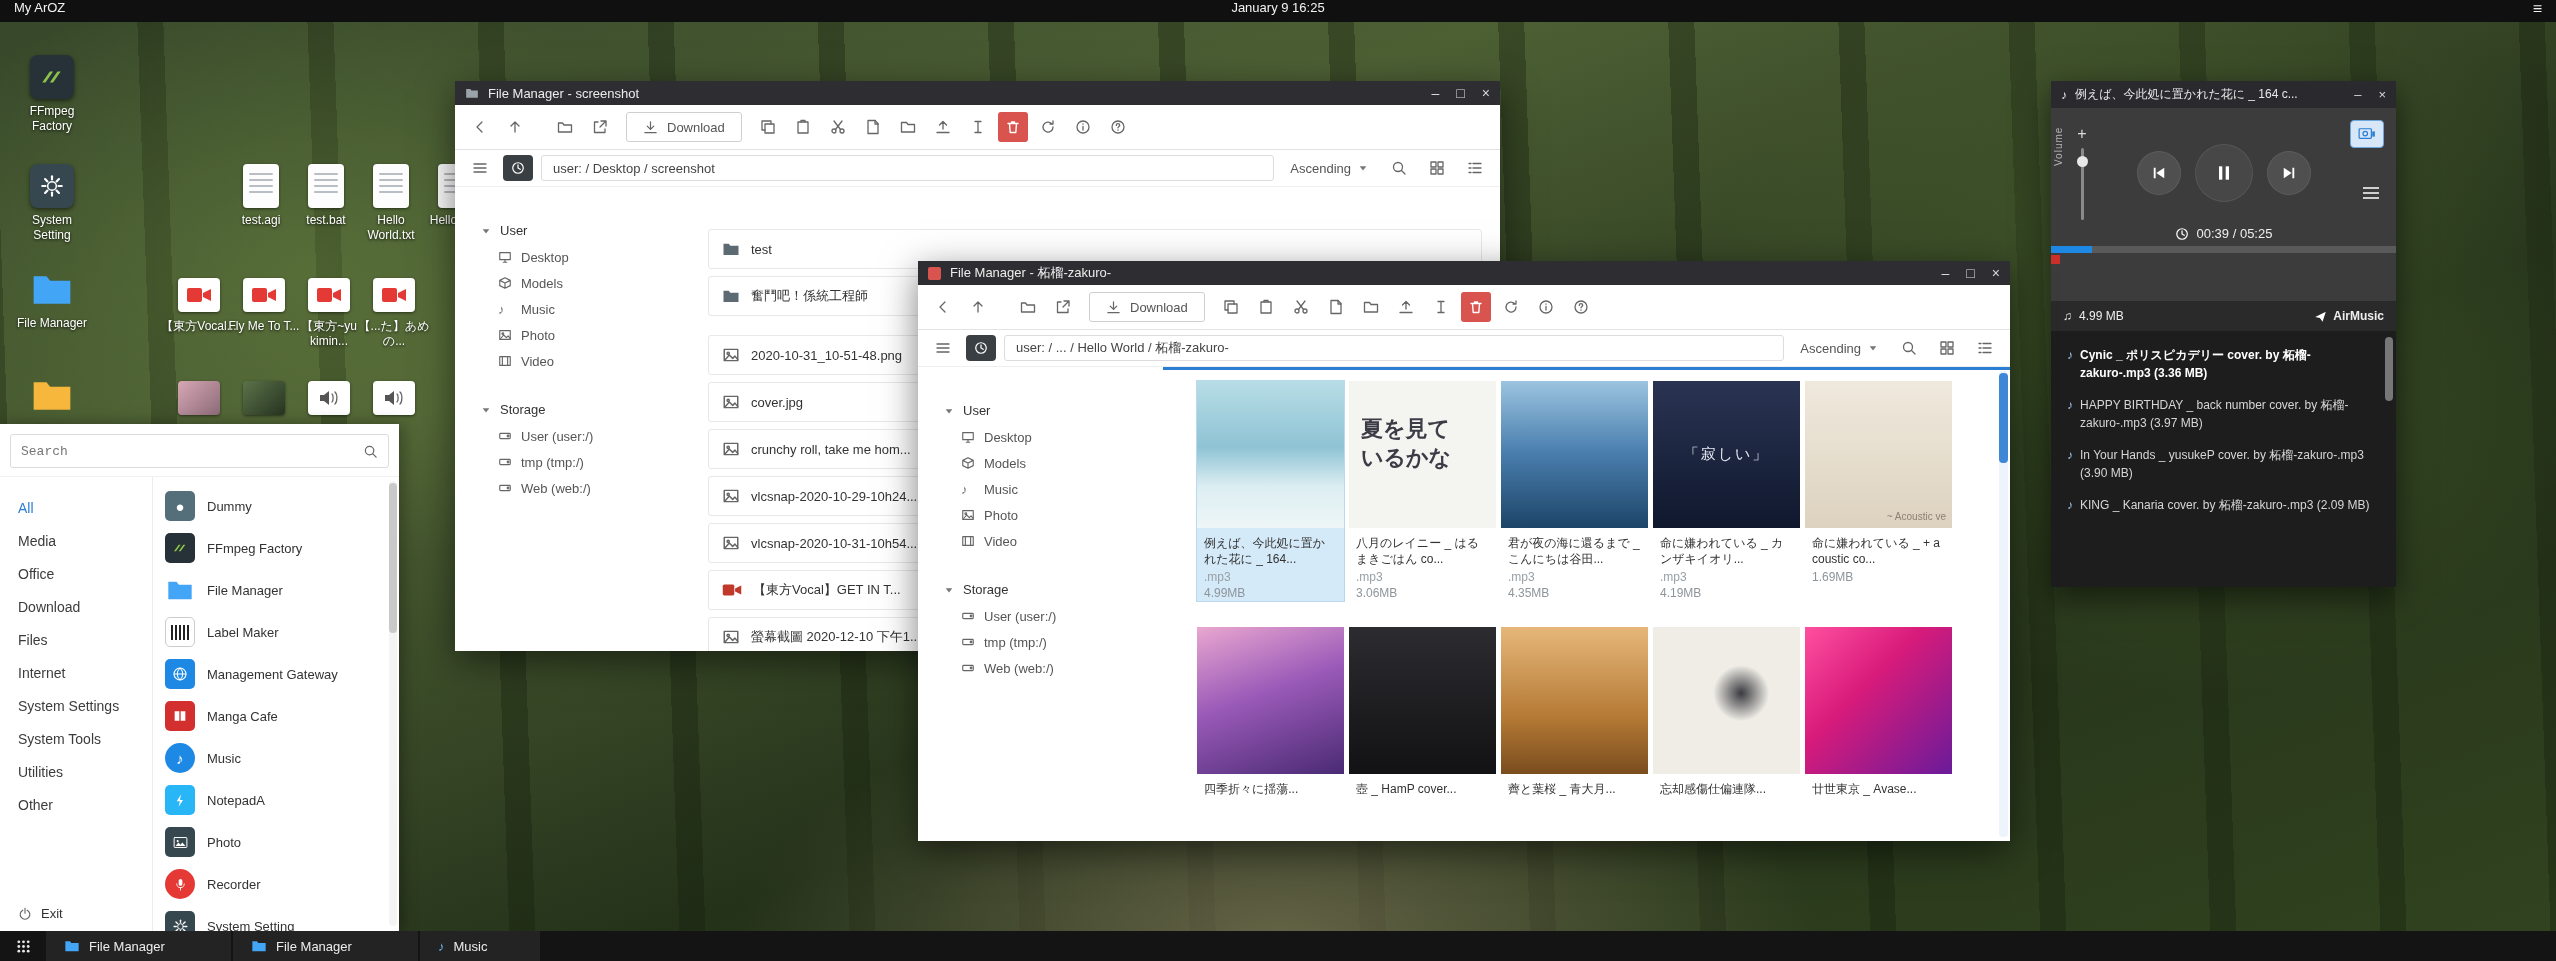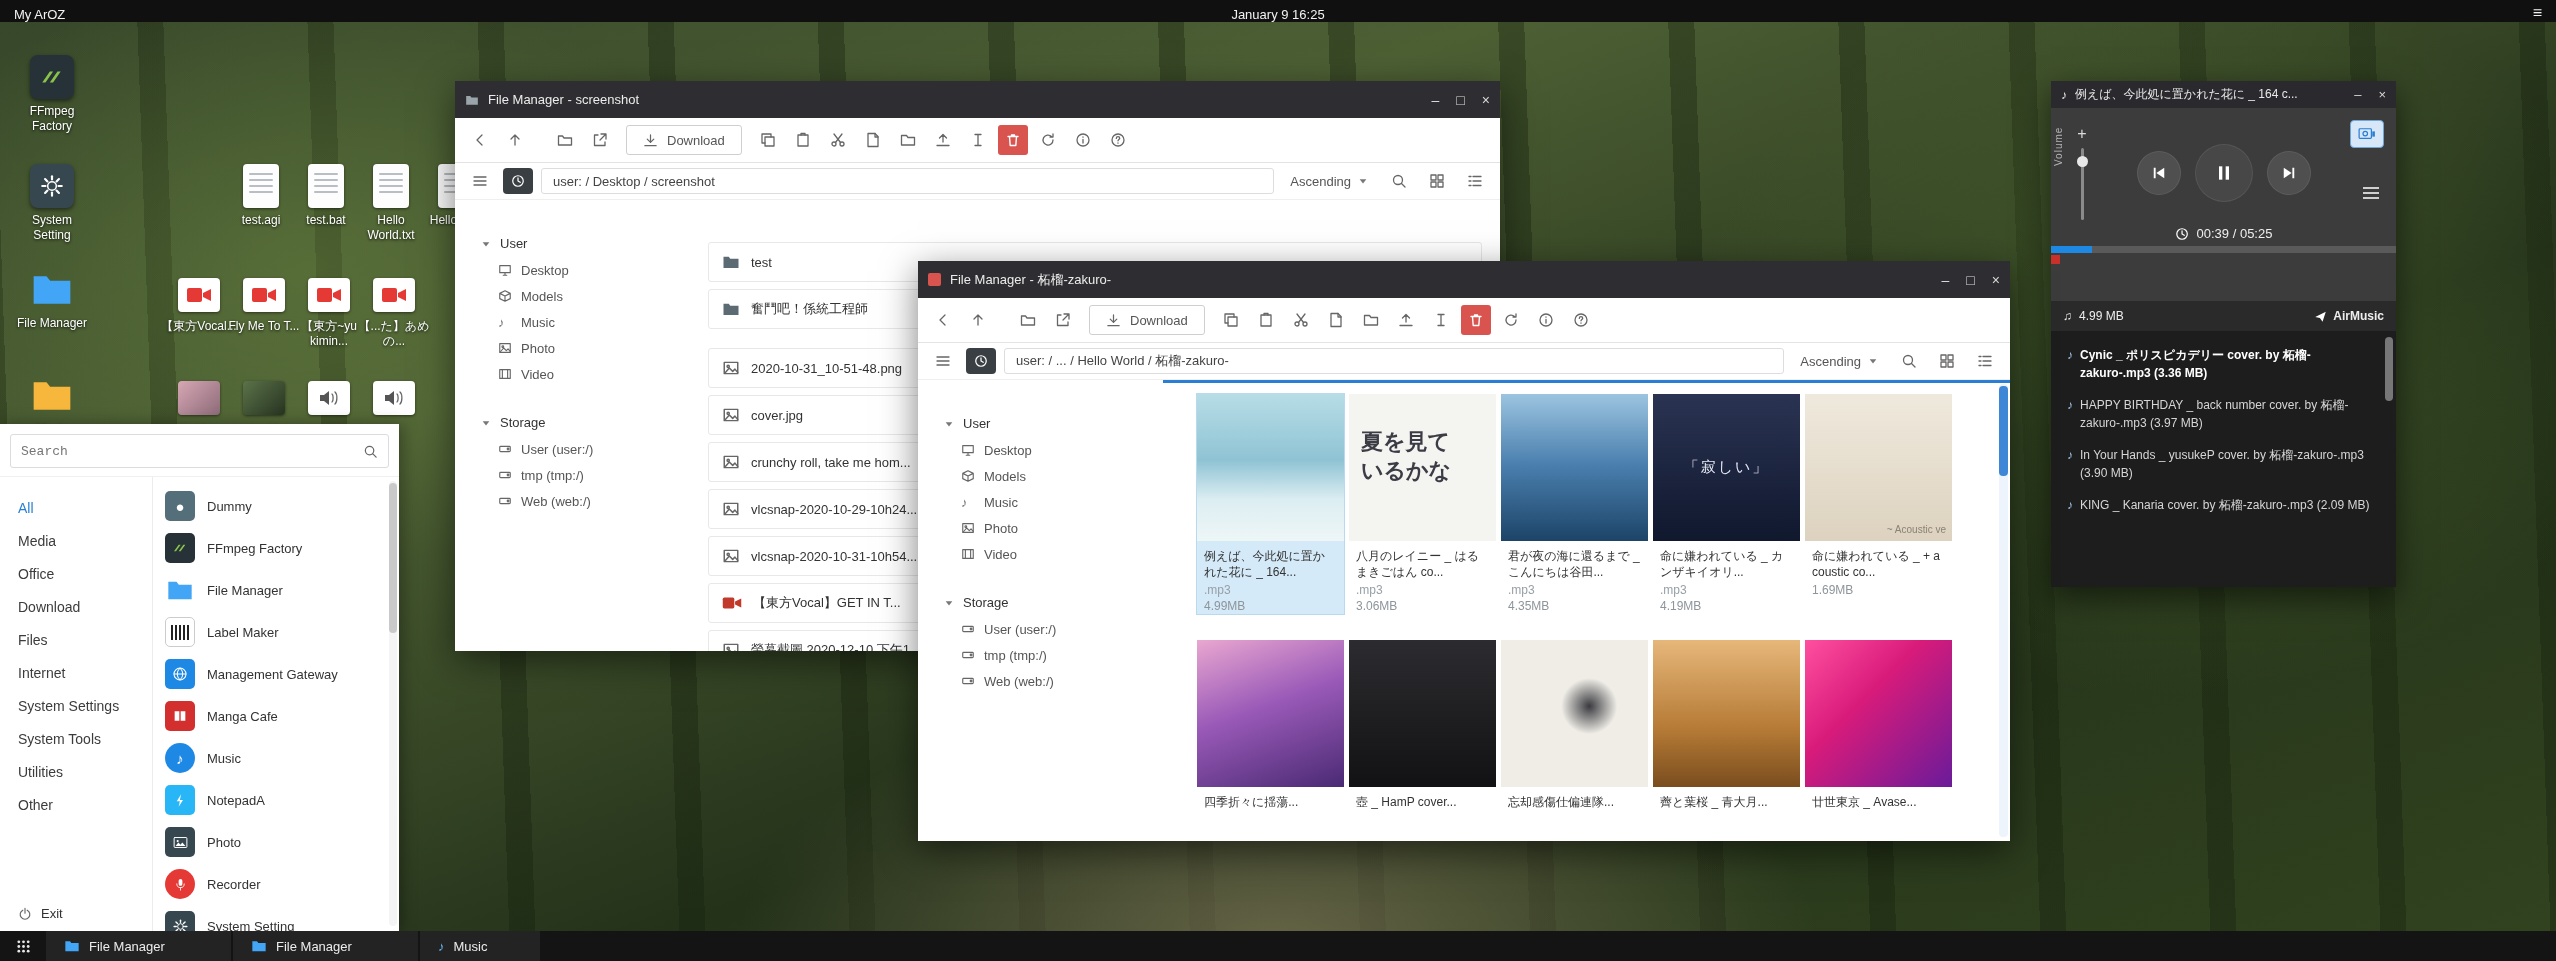--- a/index.html
+++ b/index.html
@@ -11,21 +11,21 @@
       radial-gradient(ellipse 800px 600px at 85% 35%, rgba(90,120,55,.4), rgba(0,0,0,0) 60%),
       repeating-linear-gradient(88deg, rgba(20,30,12,.35) 0 26px, rgba(0,0,0,0) 26px 170px),
       linear-gradient(160deg,#36472a 0%,#4d6034 30%,#24321a 62%,#31431f 100%);
   }
   svg{display:block}
   .st{stroke:#666;fill:none;stroke-width:1.3;stroke-linecap:round;stroke-linejoin:round}
   .stw{stroke:#fff;fill:none;stroke-width:1.4;stroke-linecap:round;stroke-linejoin:round}
 
   
   .topbar{position:absolute;top:0;left:0;width:100%;height:22px;background:#101010;color:#f2f2f2;
-    font-size:13px;display:flex;align-items:flex-end;padding:0 14px;z-index:70}
+    font-size:13px;display:flex;align-items:flex-start;padding:0 14px;z-index:70}
   .topbar .tclock{position:absolute;left:50%;transform:translateX(-50%)}
   .topbar .tmenu{margin-left:auto;font-size:16px;cursor:pointer}
 
   
   .dicon{position:absolute;width:76px;text-align:center;color:#fff;font-size:12px;z-index:2;
     text-shadow:0 1px 3px rgba(0,0,0,.9);cursor:pointer}
   .dicon .ic{width:46px;height:46px;margin:0 auto 4px;display:flex;align-items:center;justify-content:center}
   .ic-sq{width:44px;height:44px;border-radius:8px;display:flex;align-items:center;justify-content:center}
   .sq-dark{background:#263238;box-shadow:0 2px 4px rgba(0,0,0,.5)}
   .sq-slate{background:#37474f;box-shadow:0 2px 4px rgba(0,0,0,.5)}
@@ -64,21 +64,21 @@
   .ai-recorder{background:#e53935;border-radius:50%}
   .ai-system{background:#37474f}
   .sm-scroll{position:absolute;right:2px;top:4px;width:8px;height:98%;background:#f4f4f4;border-radius:4px}
   .sm-thumb{position:absolute;right:2px;top:6px;width:8px;height:150px;background:#c9c9c9;border-radius:4px}
   .sm-exit{position:absolute;left:18px;bottom:10px;display:flex;align-items:center;gap:9px;
     font-size:13px;color:#333;cursor:pointer;background:#fff;width:130px}
 
   
   .window{position:absolute;background:#fff;box-shadow:0 10px 34px rgba(0,0,0,.5);
     display:flex;flex-direction:column;overflow:hidden}
-  .titlebar{height:37px;background:#2e2e32;color:#ececec;display:flex;align-items:center;
+  .titlebar{height:24px;background:#2e2e32;color:#ececec;display:flex;align-items:center;
     padding:0 10px;font-size:13px;gap:9px;flex-shrink:0}
   .w-ctl{margin-left:auto;display:flex;gap:17px;color:#d8d8d8;font-size:14px}
   .w-ctl span{cursor:pointer}
   .wicon-red{width:13px;height:13px;border-radius:2px;background:#d9534f}
   .toolbar{height:45px;border-bottom:1px solid #e3e3e3;display:flex;align-items:center;
     padding:0 10px;gap:5px;background:#fff;flex-shrink:0}
   .tbtn{width:30px;height:30px;border-radius:3px;display:flex;align-items:center;justify-content:center;cursor:pointer}
   .tbtn.red{background:#d9534f}
   .dl-btn{height:30px;border:1px solid #cfcfcf;border-radius:3px;padding:0 16px;display:flex;gap:9px;
     align-items:center;font-size:13px;color:#555;cursor:pointer;margin:0 6px}
@@ -914,29 +914,29 @@
                 <div class="t-name">四季折々に揺蕩...</div>
               </div>
           </div>
           <div class="tile">
             <div class="thumb th-r2c2"></div>
             <div class="tile-cap">
                 <div class="t-name">壺 _ HamP cover...</div>
               </div>
           </div>
           <div class="tile">
+            <div class="thumb th-r2c3"></div>
+            <div class="tile-cap">
+                <div class="t-name">薺と葉桜 _ 青大月...</div>
+              </div>
+          </div>
+          <div class="tile">
             <div class="thumb th-r2c4"></div>
             <div class="tile-cap">
                 <div class="t-name">忘却感傷仕偏連隊...</div>
-              </div>
-          </div>
-          <div class="tile">
-            <div class="thumb th-r2c3"></div>
-            <div class="tile-cap">
-                <div class="t-name">薺と葉桜 _ 青大月...</div>
               </div>
           </div>
           <div class="tile">
             <div class="thumb th-r2c5"></div>
             <div class="tile-cap">
                 <div class="t-name">廿世東京 _ Avase...</div>
               </div>
           </div>
         </div>
       </div>

